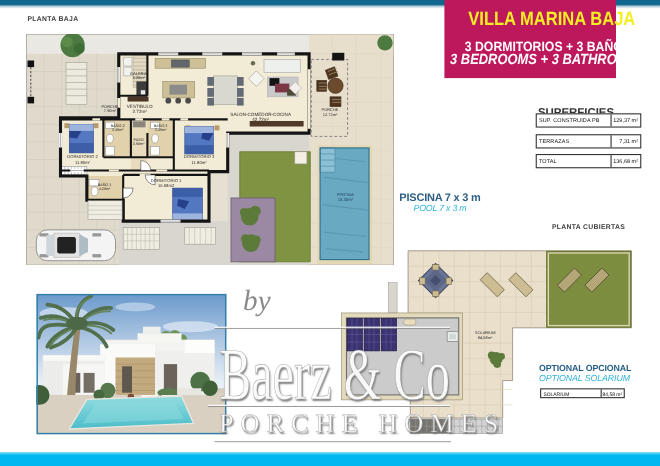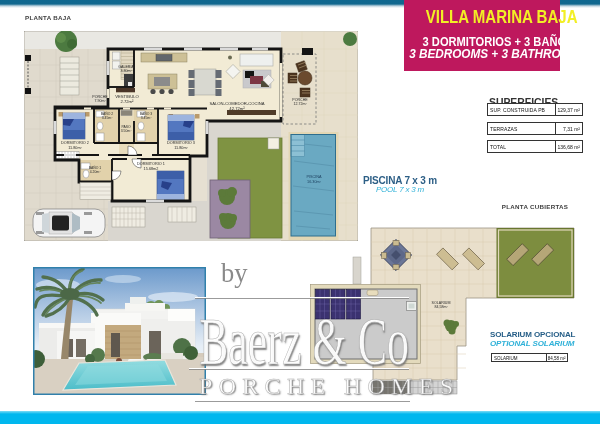--- a/index.html
+++ b/index.html
@@ -17,29 +17,29 @@
       transform:scaleX(0.87);transform-origin:50% 0;}
   #superficies{left:489px;top:84.5px;font-size:10.4px;color:#333;font-weight:bold;letter-spacing:0px;margin-top:12px;}
   .srow{left:487px;width:94px;height:11px;border:1px solid #333;background:#fff;}
   .srow .lab{position:absolute;left:2px;top:3px;font-size:5px;color:#111;letter-spacing:0.1px;}
   .srow .val{position:absolute;right:2px;top:3px;font-size:5px;color:#111;}
   .srow .dvd{position:absolute;right:26px;top:0;width:1px;height:100%;background:#333;}
   #piscinatxt{left:350px;top:175px;width:100px;text-align:center;font-size:10px;letter-spacing:-0.2px;font-weight:bold;color:#2d5f86;}
   #pooltxt{left:350px;top:184.5px;width:100px;text-align:center;font-size:8px;letter-spacing:-0.2px;font-weight:normal;font-style:italic;color:#2fb1d8;}
   #plantacub{left:480px;top:203px;width:110px;text-align:center;font-size:6.2px;font-weight:bold;color:#3d3d3d;letter-spacing:0.3px;}
   #solopc{left:490px;top:329.5px;width:110px;font-size:8px;letter-spacing:-0.1px;font-weight:bold;color:#265e87;}
-  #solopc2{left:490px;top:338.5px;width:110px;font-size:8px;letter-spacing:-0.1px;font-weight:bold;font-style:italic;color:#2fb1d8;}
+  #solopc2{left:490px;top:338.5px;width:110px;font-size:8px;letter-spacing:-0.1px;font-weight:normal;font-style:italic;color:#2fb1d8;}
   #soltable{left:491px;top:353px;width:75px;height:7px;border:1px solid #333;background:#fff;}
   #soltable .lab{position:absolute;left:2px;top:1.5px;font-size:4.5px;color:#111;}
   #soltable .val{position:absolute;right:1.5px;top:1.5px;font-size:4.5px;color:#111;}
   #soltable .dvd{position:absolute;right:20px;top:0;width:1px;height:100%;background:#333;}
   #bottombar{left:0;top:411px;width:600px;height:13px;background:linear-gradient(#7edcf5 0px,#00b7ee 3px,#00b7ee 100%);}
   
   .wline{position:absolute;height:1px;background:#ffffff;box-shadow:0 1px 0 rgba(130,130,130,0.8);}
-  #wby{left:221px;top:257.5px;font-size:26.5px;color:#8a8a8a;font-family:"Liberation Serif",serif;}
+  #wby{left:221px;top:257.5px;font-size:26.5px;color:#8a8a8a;font-family:"Liberation Serif",serif;font-style:italic;}
   #wbaerz{left:199px;top:303px;font-size:67px;white-space:nowrap;
           transform:scaleX(0.656);transform-origin:0 0;
           font-family:"Liberation Serif",serif;color:rgba(255,255,255,0.95);
           -webkit-text-stroke:0.6px rgba(150,150,150,0.75);
           text-shadow:1.5px 1.5px 2px rgba(110,110,110,0.85);}
   #wluxury{left:199px;top:372.5px;font-size:24px;letter-spacing:6.3px;white-space:nowrap;
            font-family:"Liberation Serif",serif;color:rgba(255,255,255,0.95);
            -webkit-text-stroke:0.5px rgba(150,150,150,0.75);
            text-shadow:1.2px 1.2px 1.5px rgba(110,110,110,0.85);}
 </style>
@@ -602,21 +602,21 @@
   <rect x="0.75" y="0.75" width="171.5" height="126.5" fill="none" stroke="#3180ab" stroke-width="1.5"></rect>
 </svg>
 
 <div class="abs" id="wby">by</div>
 <div class="abs wline" style="left:195px;top:297px;width:214px;"></div>
 <div class="abs" id="wbaerz">Baerz &amp; Co</div>
 <div class="abs wline" style="left:189px;top:368px;width:220px;"></div>
 <div class="abs" id="wluxury">PORCHE HOMES</div>
 <div class="abs wline" style="left:195px;top:400px;width:215px;"></div>
 
-<div class="abs" id="solopc">SOLARIUM OPCIONAL</div>
+<div class="abs" id="solopc">OPTIONAL OPCIONAL</div>
 <div class="abs" id="solopc2">OPTIONAL SOLARIUM</div>
 <div class="abs" id="soltable">
     <span class="lab">SOLARIUM</span>
     <span class="dvd"></span>
     <span class="val">84,58 m²</span>
   </div>
 
 <div class="abs" id="bottombar"></div>
 
 </body></html>

